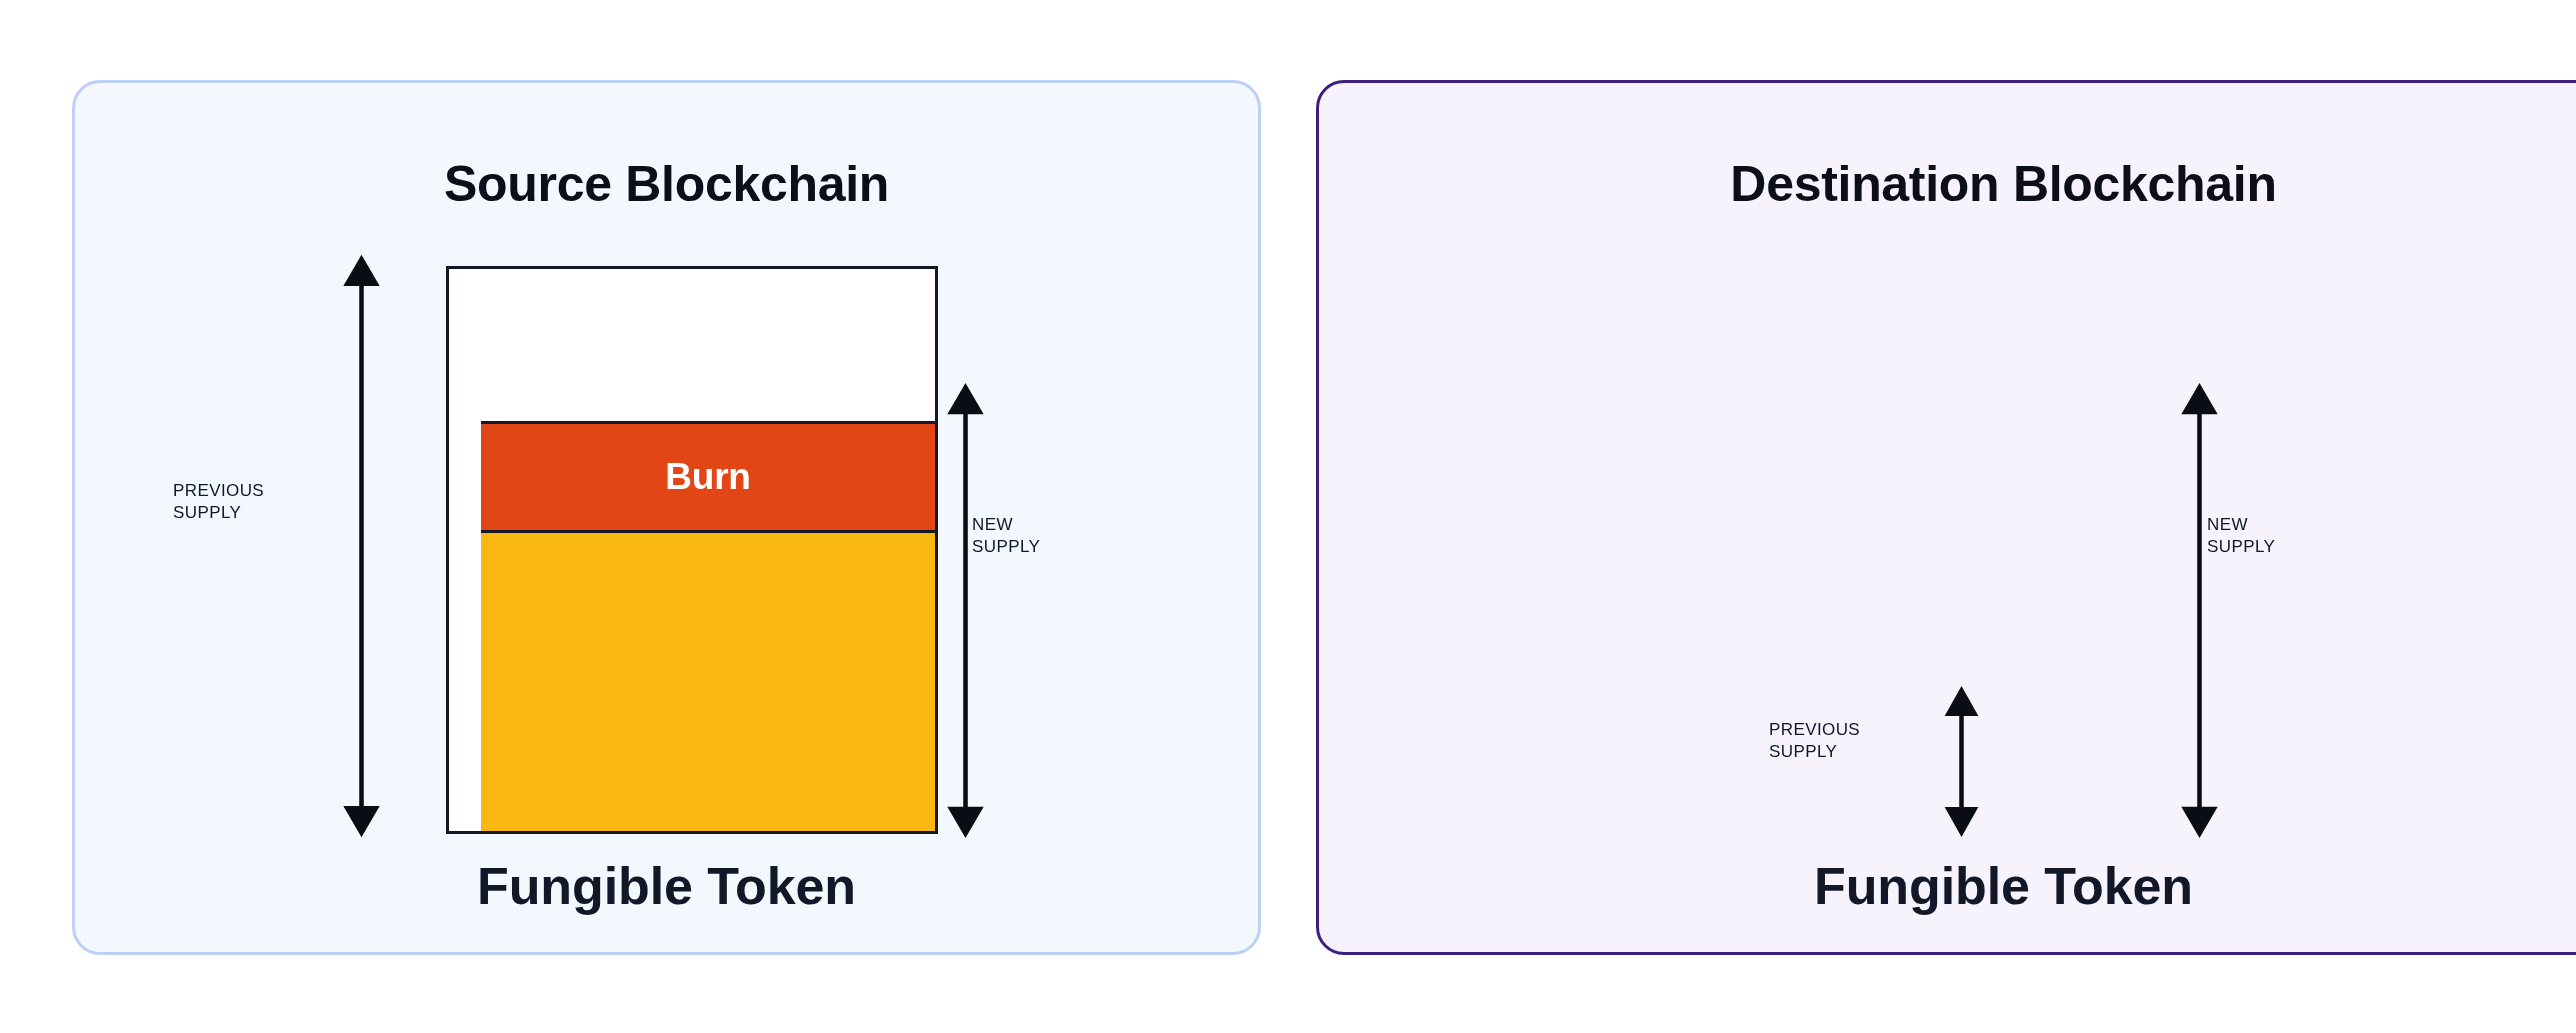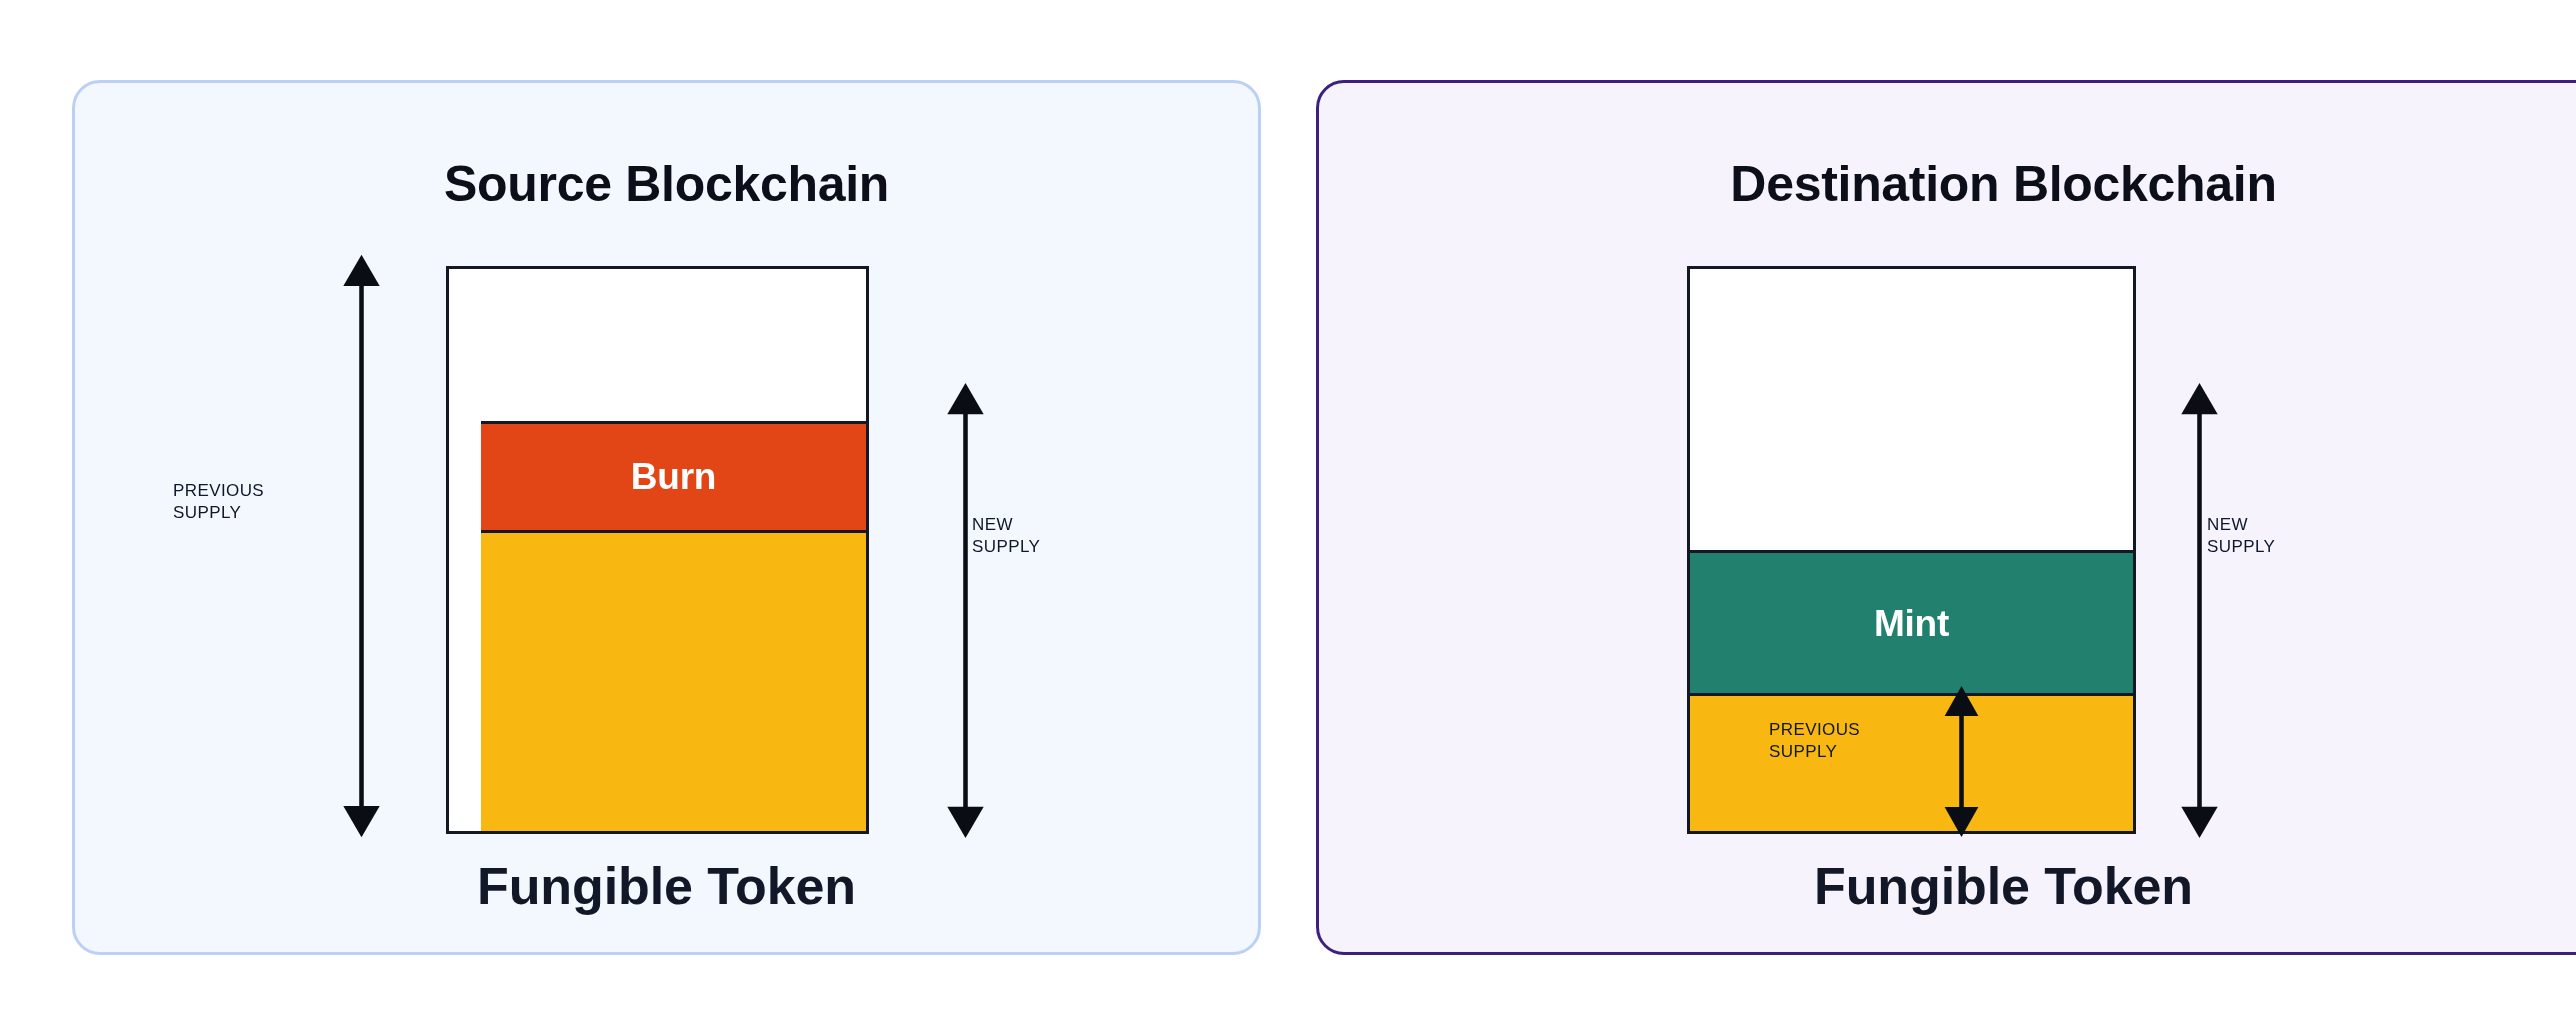--- a/index.html
+++ b/index.html
@@ -75,21 +75,21 @@
     position: absolute;
     box-sizing: border-box;
     border: 3.3px solid #141824;
     background: #ffffff;
     display: flex;
     flex-direction: column;
   }
   .panel.source .token-bar {
     left: 371px;
     top: 183px;
-    width: 423px;
+    width: 492px;
     height: 568px;
     padding-left: 32px;
   }
   .panel.destination .token-bar {
     left: 368px;
     top: 183px;
     width: 449px;
     height: 568px;
   }
 
@@ -182,27 +182,20 @@
     <div class="measure-label new">NEW
 SUPPLY</div>
 
     <div class="panel-footer">Fungible Token</div>
   </div>
 
   <div class="panel destination">
 
     <div class="panel-title">Destination Blockchain</div>
 
-    <div class="token-bar">
-      <div class="seg empty" style="flex:0 0 50%;"></div>
-      <div class="seg mint" style="flex:0 0 26%;">
-        <span class="seg-label">Mint</span>
-      </div>
-      <div class="seg remaining" style="flex:1 1 auto;"></div>
-    </div>
 
     <div class="measure prev">
       <svg width="39" height="151" viewBox="0 0 60 232" xmlns="http://www.w3.org/2000/svg" aria-hidden="true">
         <line x1="30" y1="36" x2="30" y2="196" stroke="#0b0d14" stroke-width="7"></line>
         <polygon points="30,0 56,46 4,46" fill="#0b0d14"></polygon>
         <polygon points="30,232 56,186 4,186" fill="#0b0d14"></polygon>
       </svg>
     </div>
     <div class="measure-label prev">PREVIOUS
 SUPPLY</div>

